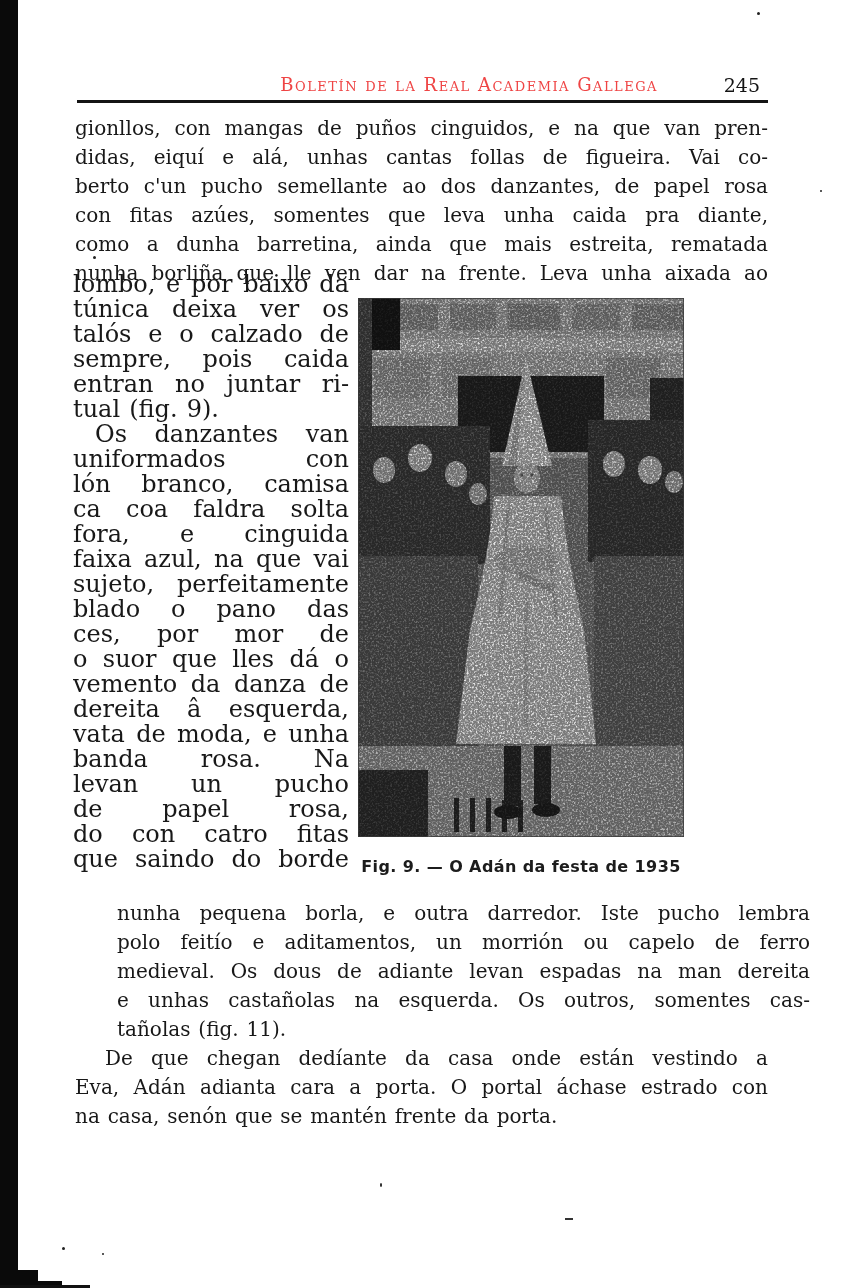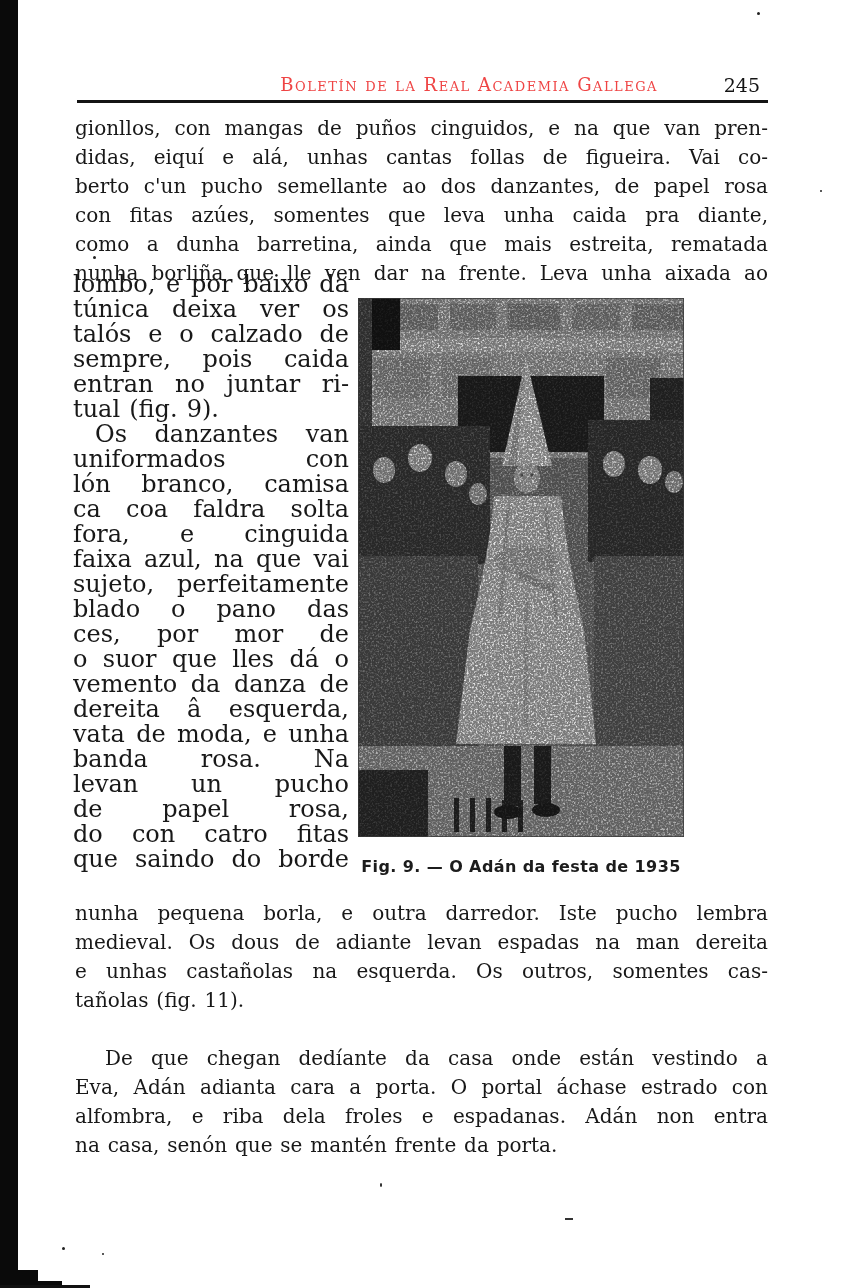--- a/index.html
+++ b/index.html
@@ -34,21 +34,21 @@
   }
   .wide{left:75px;width:693px;}
   .wide .ln{height:29px;line-height:29px;font-size:20px;}
   .narrow{left:73px;width:276px;}
   .narrow .ln{height:25px;line-height:25px;font-size:24px;}
   .ln.end{text-align-last:left;}
   .ln.ind{text-indent:30px;}
   .narrow .ln.ind{text-indent:22px;}
   #block-wide-top{top:114px;}
   #block-narrow{top:272px;}
-  #block-wide-mid{top:899px;}
+  #block-wide-mid{top:899px;margin-left:42px;}
   #block-par-last{top:1044px;}
   
   .figure-box{position:absolute;left:358px;top:298px;width:326px;height:539px;}
   .figure-box svg{display:block;width:326px;height:539px;}
   .figure-caption{
     position:absolute;left:358px;top:857px;width:326px;text-align:center;
     font-family:"DejaVu Sans","Liberation Sans",sans-serif;
     font-weight:bold;font-size:16px;letter-spacing:0.4px;color:#1c1c1c;
   }
   .dash-mark{position:absolute;left:565px;top:1218px;width:8px;height:2px;background:#333;}
@@ -179,25 +179,25 @@
       <ellipse cx="188" cy="512" rx="14" ry="7" fill="#262626"></ellipse>
 
       <rect x="0" y="0" width="326" height="539" filter="url(#grain)" opacity="0.46"></rect>
       <rect x="0" y="0" width="326" height="539" fill="none" stroke="#3a3a3a" stroke-width="1.5"></rect>
     </svg>
   </div>
   <div class="figure-caption">Fig. 9. — O Adán da festa de 1935</div>
 
   <div class="tblock wide" id="block-wide-mid">
     <div class="ln">nunha pequena borla, e outra darredor. Iste pucho lembra</div>
+    <div class="ln">polo feitío e aditamentos, un morrión ou capelo de ferro</div>
     <div class="ln">medieval. Os dous de adiante levan espadas na man dereita</div>
     <div class="ln">e unhas castañolas na esquerda. Os outros, somentes cas-</div>
     <div class="ln end">tañolas (fig. 11).</div>
   </div>
 
   <div class="tblock wide" id="block-par-last">
     <div class="ln ind">De que chegan dedíante da casa onde están vestindo a</div>
     <div class="ln">Eva, Adán adianta cara a porta. O portal áchase estrado con</div>
-    <div class="ln">alfombra, e riba dela froles e espadanas. Adán non entra</div>
     <div class="ln end">na casa, senón que se mantén frente da porta.</div>
   </div>
 
 </div>
 
 </body></html>

